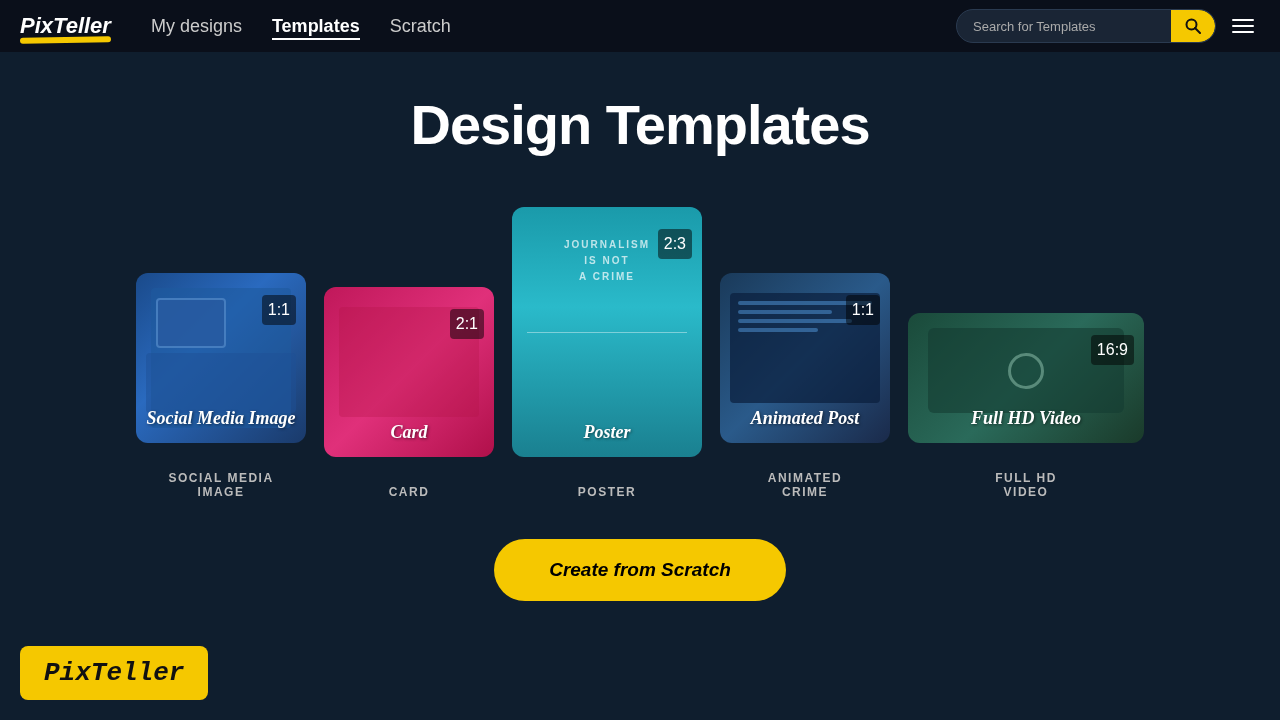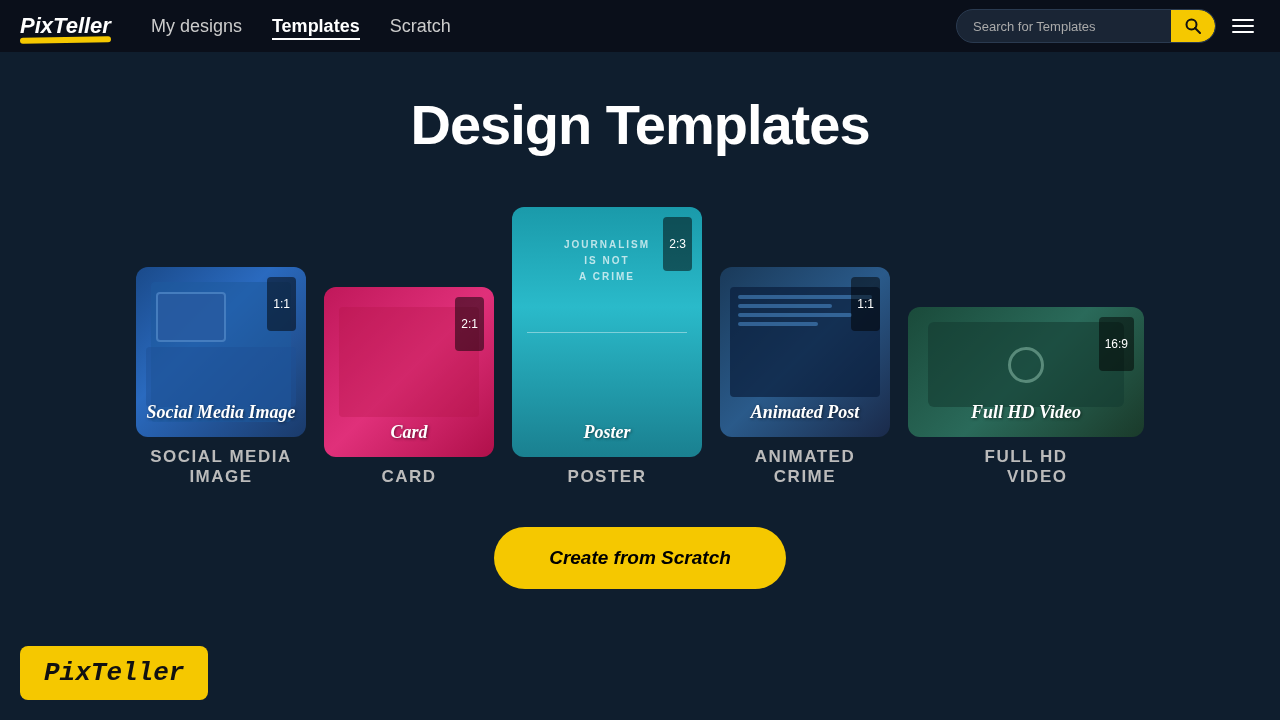--- a/index.html
+++ b/index.html
@@ -145,44 +145,44 @@
       align-items: center;
       cursor: pointer;
     }
     .card-wrapper {
       position: relative;
       border-radius: 12px;
       overflow: hidden;
     }
     .card-ratio-badge {
       position: absolute;
-      top: 10px;
+      top: 22px;
       right: 10px;
       background: rgba(0,0,0,0.5);
       color: white;
-      font-size: 12px;
-      padding: 20px 6px;
+      font-size: 16px;
+      padding: 6px 6px;
       border-radius: 4px;
     }
     .card-label-overlay {
       position: absolute;
       bottom: 14px;
       left: 0;
       right: 0;
       text-align: center;
       font-size: 18px;
       font-weight: 600;
       color: white;
       text-shadow: 1px 1px 3px rgba(0,0,0,0.5);
       font-family: Georgia, serif;
       font-style: italic;
     }
     .card-name {
-      margin-top: 10px;
-      font-size: 17px;
+      margin-top: 28px;
+      font-size: 12px;
       font-weight: 700;
       letter-spacing: 1.5px;
       color: #bbb;
       text-align: center;
     }
 
     
     .card-social {
       width: 170px;
       height: 170px;
@@ -456,21 +456,21 @@
       <div class="card-name" style="white-space:pre-line;">ANIMATED
 CRIME</div>
     </div>
 
     <div class="template-item">
       <div class="card-wrapper card-video">
         <div class="video-camera"></div>
         <span class="card-ratio-badge">16:9</span>
         <span class="card-label-overlay">Full HD Video</span>
       </div>
-      <div class="card-name" style="white-space:pre-line;text-align:right;">FULL HD
+      <div class="card-name" style="white-space:pre-line;">FULL HD
 VIDEO</div>
     </div>
 
   </div>
 
   <button class="cfs-btn">Create from Scratch</button>
 </div>
 
 <div class="brand-box">
   <span class="brand-box-text">PixTeller</span>

